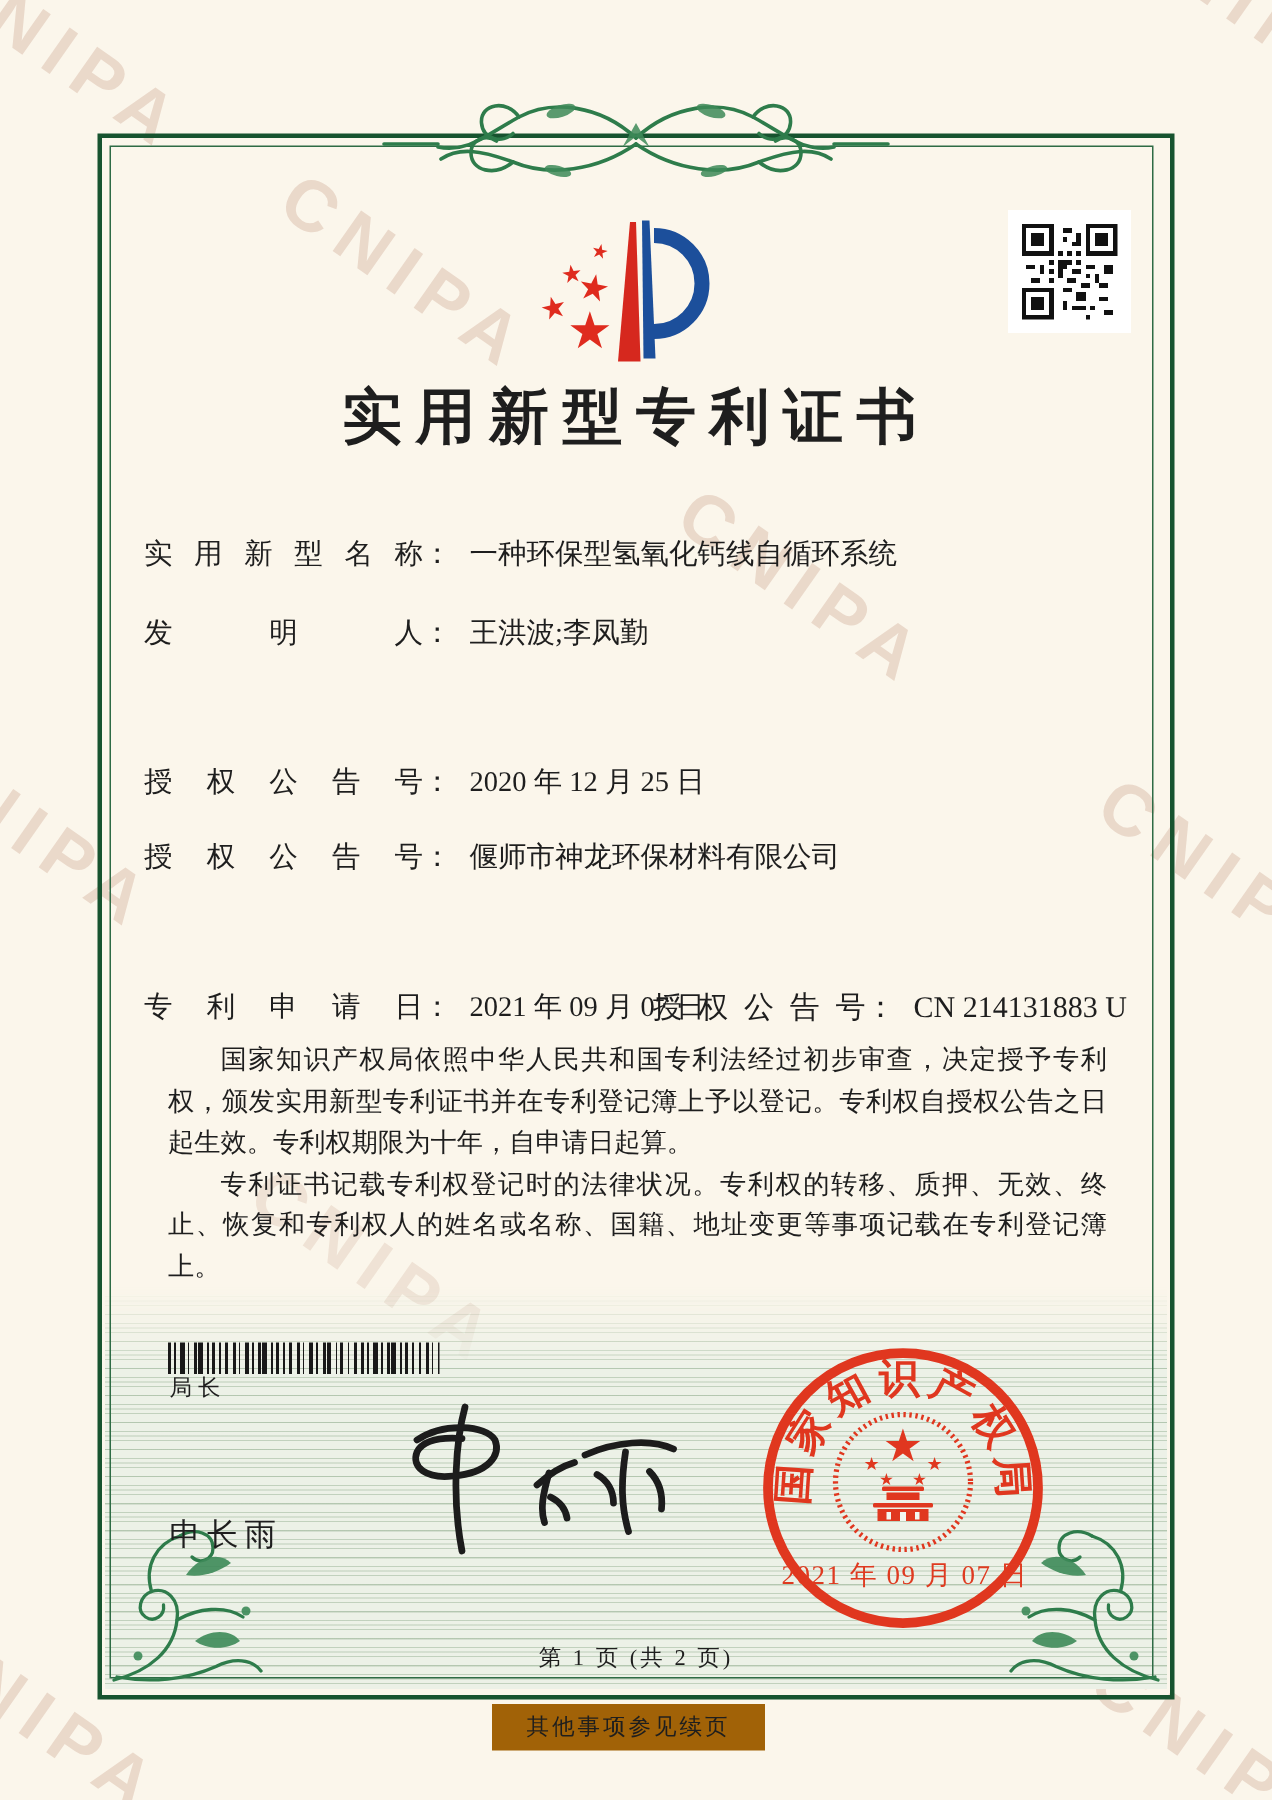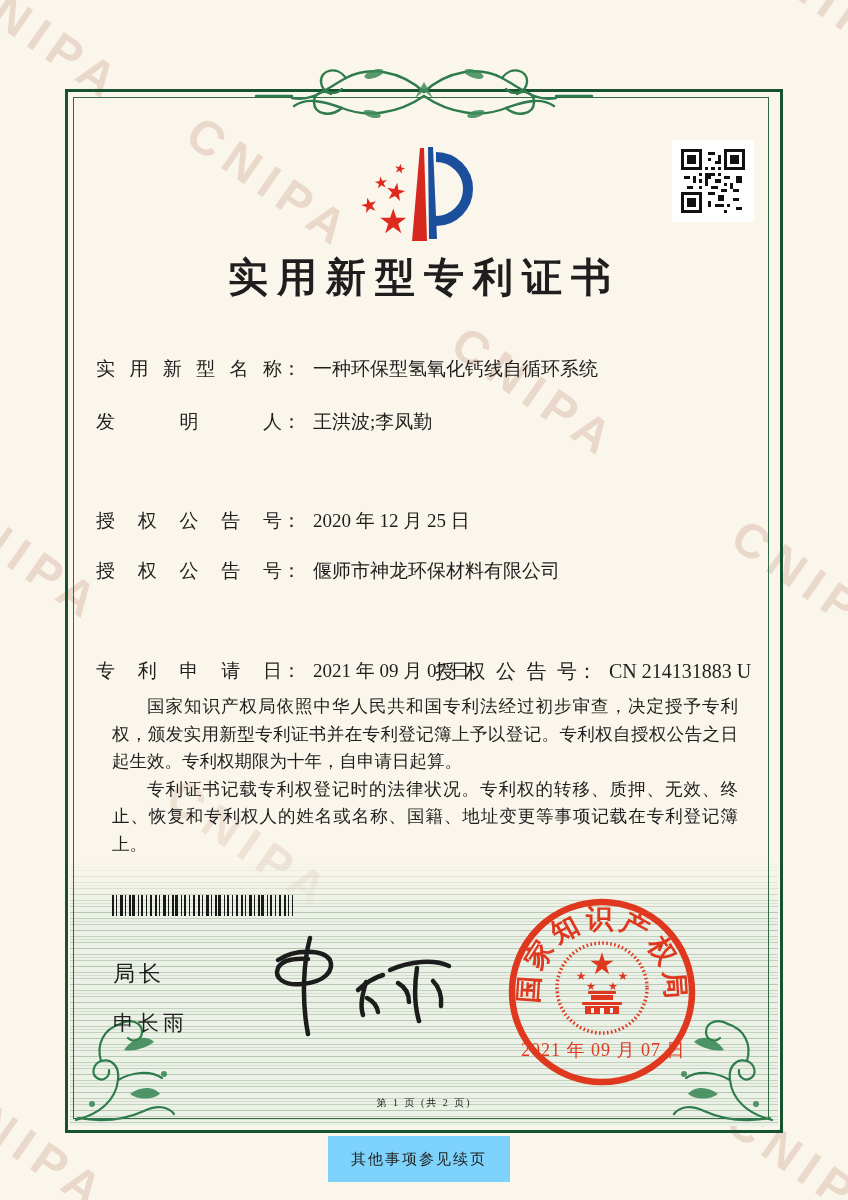--- a/index.html
+++ b/index.html
@@ -54,29 +54,29 @@
   .body-text p{margin:0;text-indent:2em;}
 
   
   .barcode{position:absolute;left:112px;top:895px;width:181px;height:21px;z-index:5;
     background:repeating-linear-gradient(90deg,
       #191919 0 2px,transparent 2px 4px,#191919 4px 5px,transparent 5px 8px,
       #191919 8px 11px,transparent 11px 13px,#191919 13px 14px,transparent 14px 17px,
       #191919 17px 19px,transparent 19px 20px,#191919 20px 23px,transparent 23px 26px,
       #191919 26px 27px,transparent 27px 29px,#191919 29px 31px,transparent 31px 34px,
       #191919 34px 35px,transparent 35px 38px,#191919 38px 40px,transparent 40px 43px);}
-  .signer-role{position:absolute;left:113px;top:959px;font-size:22px;letter-spacing:4px;z-index:5;}
+  .signer-role{position:absolute;left:113px;top:916px;font-size:15px;letter-spacing:4px;z-index:5;}
   .signer-name{position:absolute;left:113px;top:1009px;font-size:21px;letter-spacing:4px;z-index:5;}
   .signature{position:absolute;left:238px;top:926px;z-index:6;}
   .seal{position:absolute;left:503px;top:893px;z-index:6;}
   .seal-date{position:absolute;left:521px;top:1038px;font-size:18px;color:#DF3A20;
              letter-spacing:1px;z-index:7;white-space:nowrap;}
-  .page-num{position:absolute;left:0;top:1096px;width:100%;text-align:center;font-size:10px;
+  .page-num{position:absolute;left:0;top:1096px;width:100%;text-align:center;font-size:15px;
             letter-spacing:2px;z-index:5;}
-  .contin{position:absolute;left:328px;top:1136px;width:182px;height:46px;background:#7dd3fc;
+  .contin{position:absolute;left:328px;top:1136px;width:182px;height:31px;background:#a16207;
           display:flex;align-items:center;justify-content:center;font-size:15px;
           letter-spacing:2px;z-index:5;}
 </style>
 </head>
 <body>
 
 <div class="page">
 
   <div class="wm wm1">CNIPA</div>
   <div class="wm wm2">CNIPA</div>

